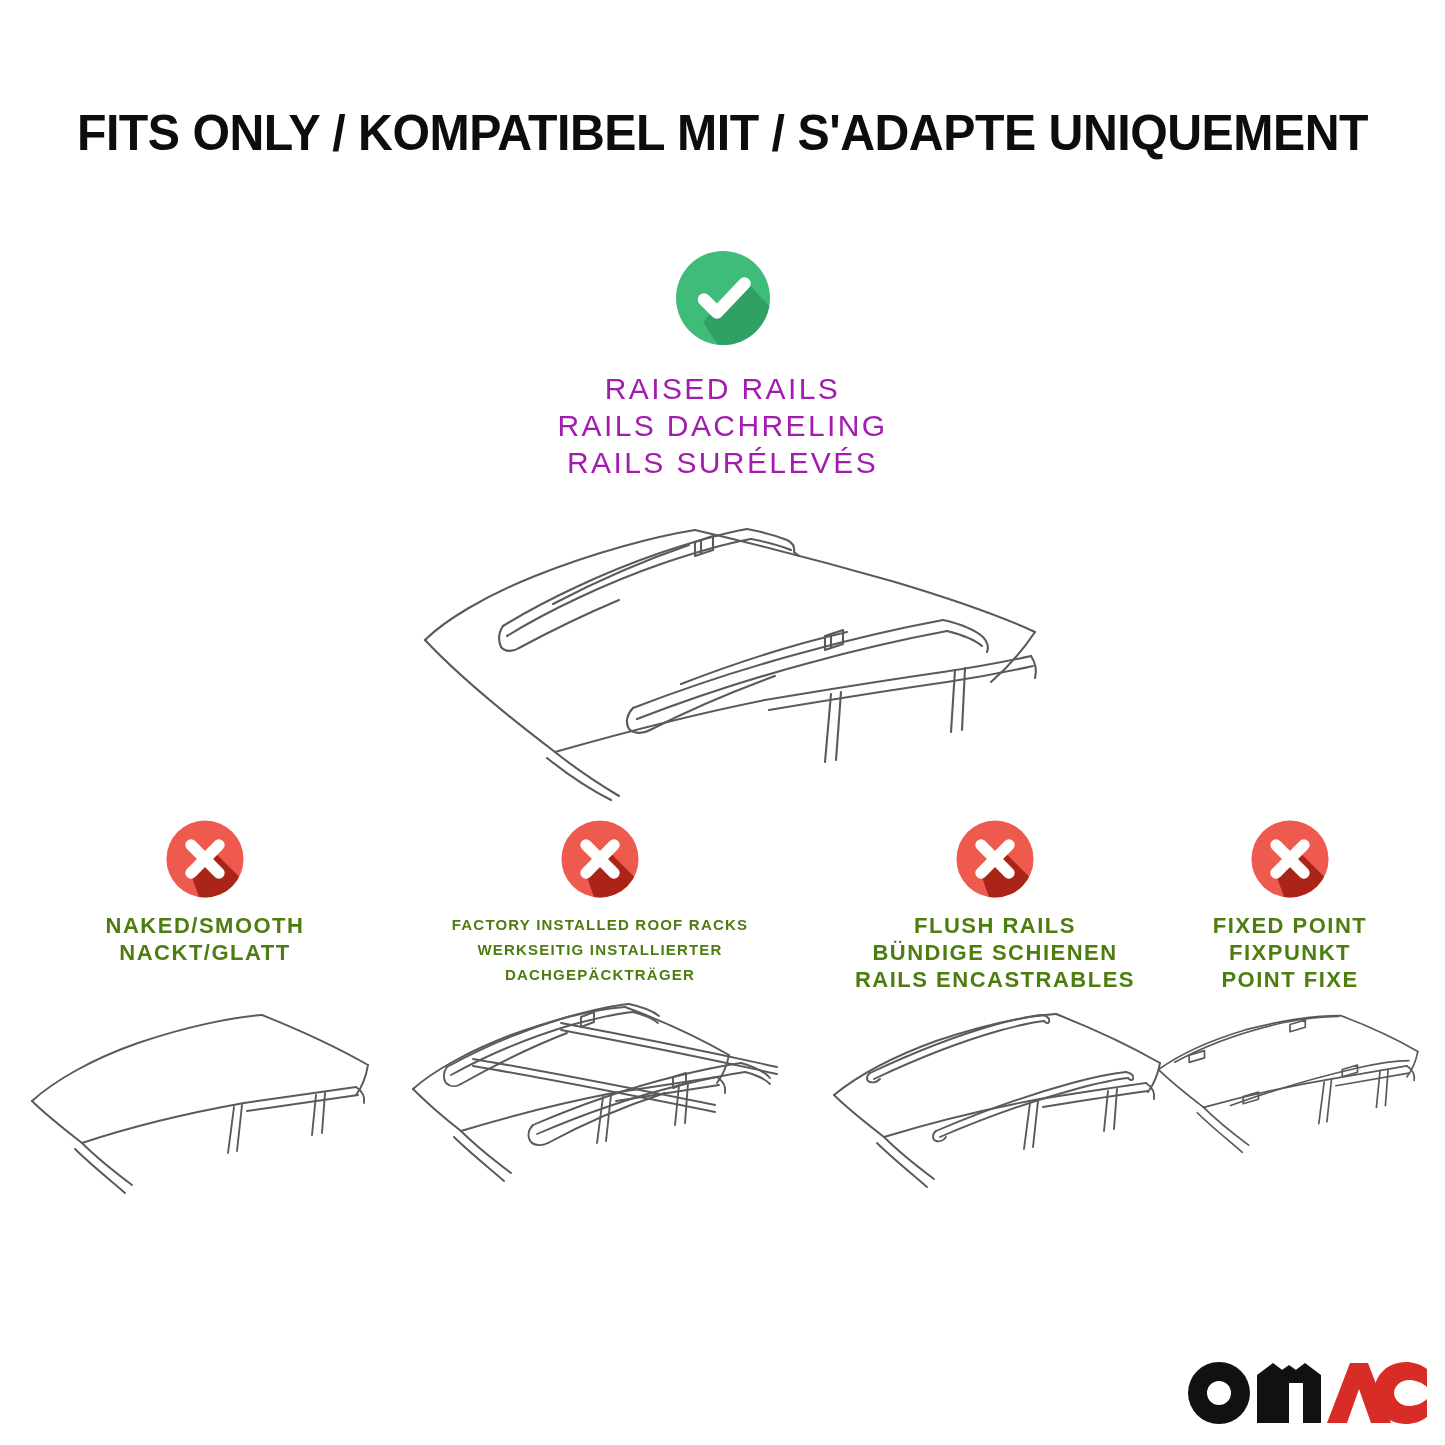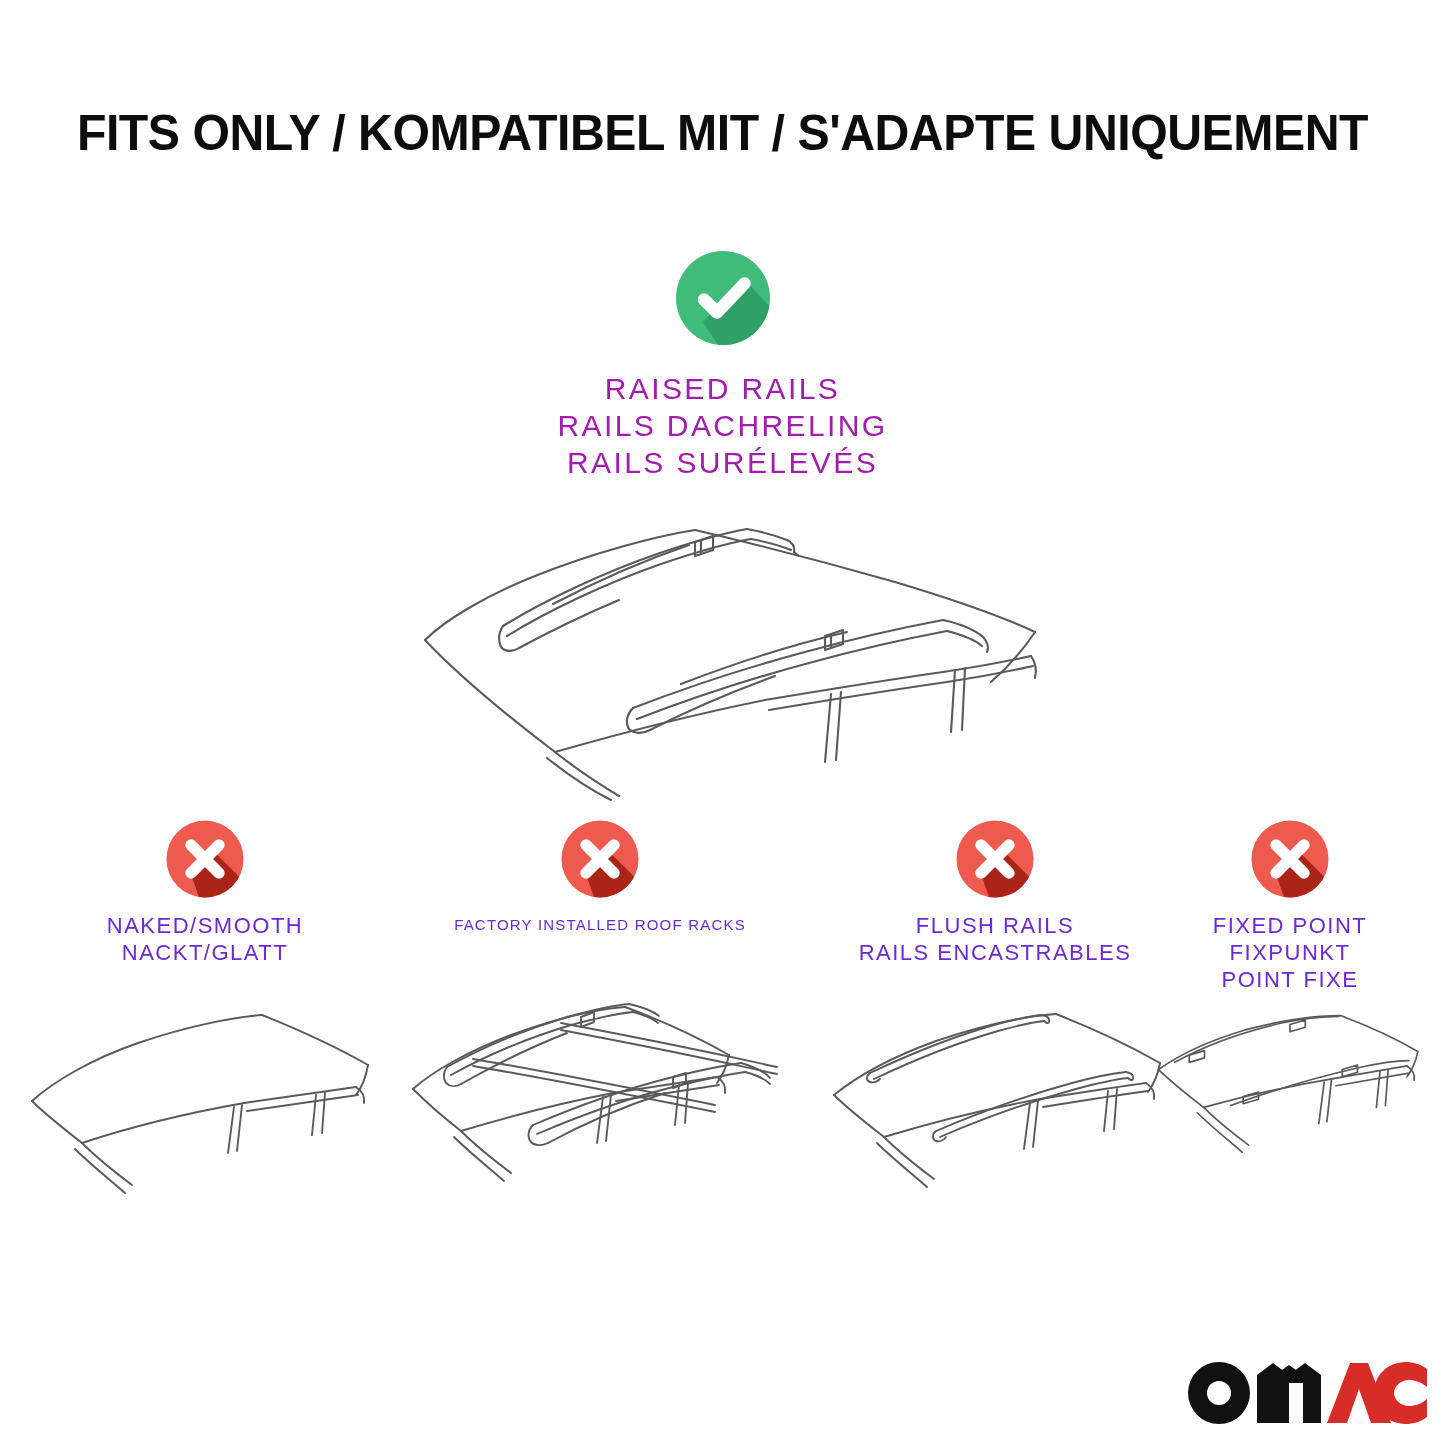--- a/index.html
+++ b/index.html
@@ -83,22 +83,22 @@
 
   .x-icon-wrap {
     width: 82px;
     height: 82px;
     margin: 0 auto 12px auto;
   }
   .col-label {
     font-size: 22px;
     line-height: 27px;
     letter-spacing: 1.5px;
-    font-weight: 400;
-    color: #6d28d9;
+    font-weight: 700;
+    color: #4d7c0f;
     white-space: nowrap;
   }
   .col-2 .col-label {
     font-size: 15px;
     line-height: 25px;
     letter-spacing: 1.2px;
     text-align: center;
   }
   .col-art {
     position: absolute;
@@ -257,20 +257,22 @@
           </defs>
         <circle cx="50" cy="50" r="47" fill="#ef5a4e"></circle>
         <g clip-path="url(#xc2)">
           <polygon points="62,42 100,80 100,100 44,100 34,72" fill="#a51f14" opacity="0.92"></polygon>
         </g>
         <path d="M33 33 L67 67 M67 33 L33 67" stroke="#ffffff" stroke-width="14" stroke-linecap="round" fill="none"></path>
       </svg>
     </div>
     <div class="col-label">
       <div>FACTORY INSTALLED ROOF RACKS</div>
+      <div>WERKSEITIG INSTALLIERTER</div>
+      <div>DACHGEPÄCKTRÄGER</div>
     </div>
     <div class="col-art">
       <svg width="430" height="225" viewBox="0 0 430 225">
         <g fill="none" stroke="#5a5a5a" stroke-width="1.9" stroke-linecap="round" stroke-linejoin="round">
 
           <path d="M28 96 C48 78 84 58 126 42 C170 26 212 16 240 14"></path>
           <path d="M240 14 C278 28 316 46 344 62"></path>
           <path d="M28 96 C40 108 58 124 76 138"></path>
           <path d="M76 138 C122 124 176 110 228 100"></path>
           <path d="M344 62 C342 72 338 82 332 90"></path>
@@ -321,20 +323,21 @@
           </defs>
         <circle cx="50" cy="50" r="47" fill="#ef5a4e"></circle>
         <g clip-path="url(#xc3)">
           <polygon points="62,42 100,80 100,100 44,100 34,72" fill="#a51f14" opacity="0.92"></polygon>
         </g>
         <path d="M33 33 L67 67 M67 33 L33 67" stroke="#ffffff" stroke-width="14" stroke-linecap="round" fill="none"></path>
       </svg>
     </div>
     <div class="col-label">
       <div>FLUSH RAILS</div>
+      <div>BÜNDIGE SCHIENEN</div>
       <div>RAILS ENCASTRABLES</div>
     </div>
     <div class="col-art">
       <svg width="350" height="215" viewBox="0 0 350 215">
         <g fill="none" stroke="#5a5a5a" stroke-width="1.9" stroke-linecap="round" stroke-linejoin="round">
           <path d="M14 92 C36 74 72 54 116 38 C164 22 208 13 236 11"></path>
           <path d="M236 11 C274 26 312 44 340 60"></path>
           <path d="M14 92 C26 104 46 120 64 134"></path>
           <path d="M64 134 C110 120 166 106 220 96"></path>
           <path d="M340 60 C338 71 334 81 328 89"></path>

